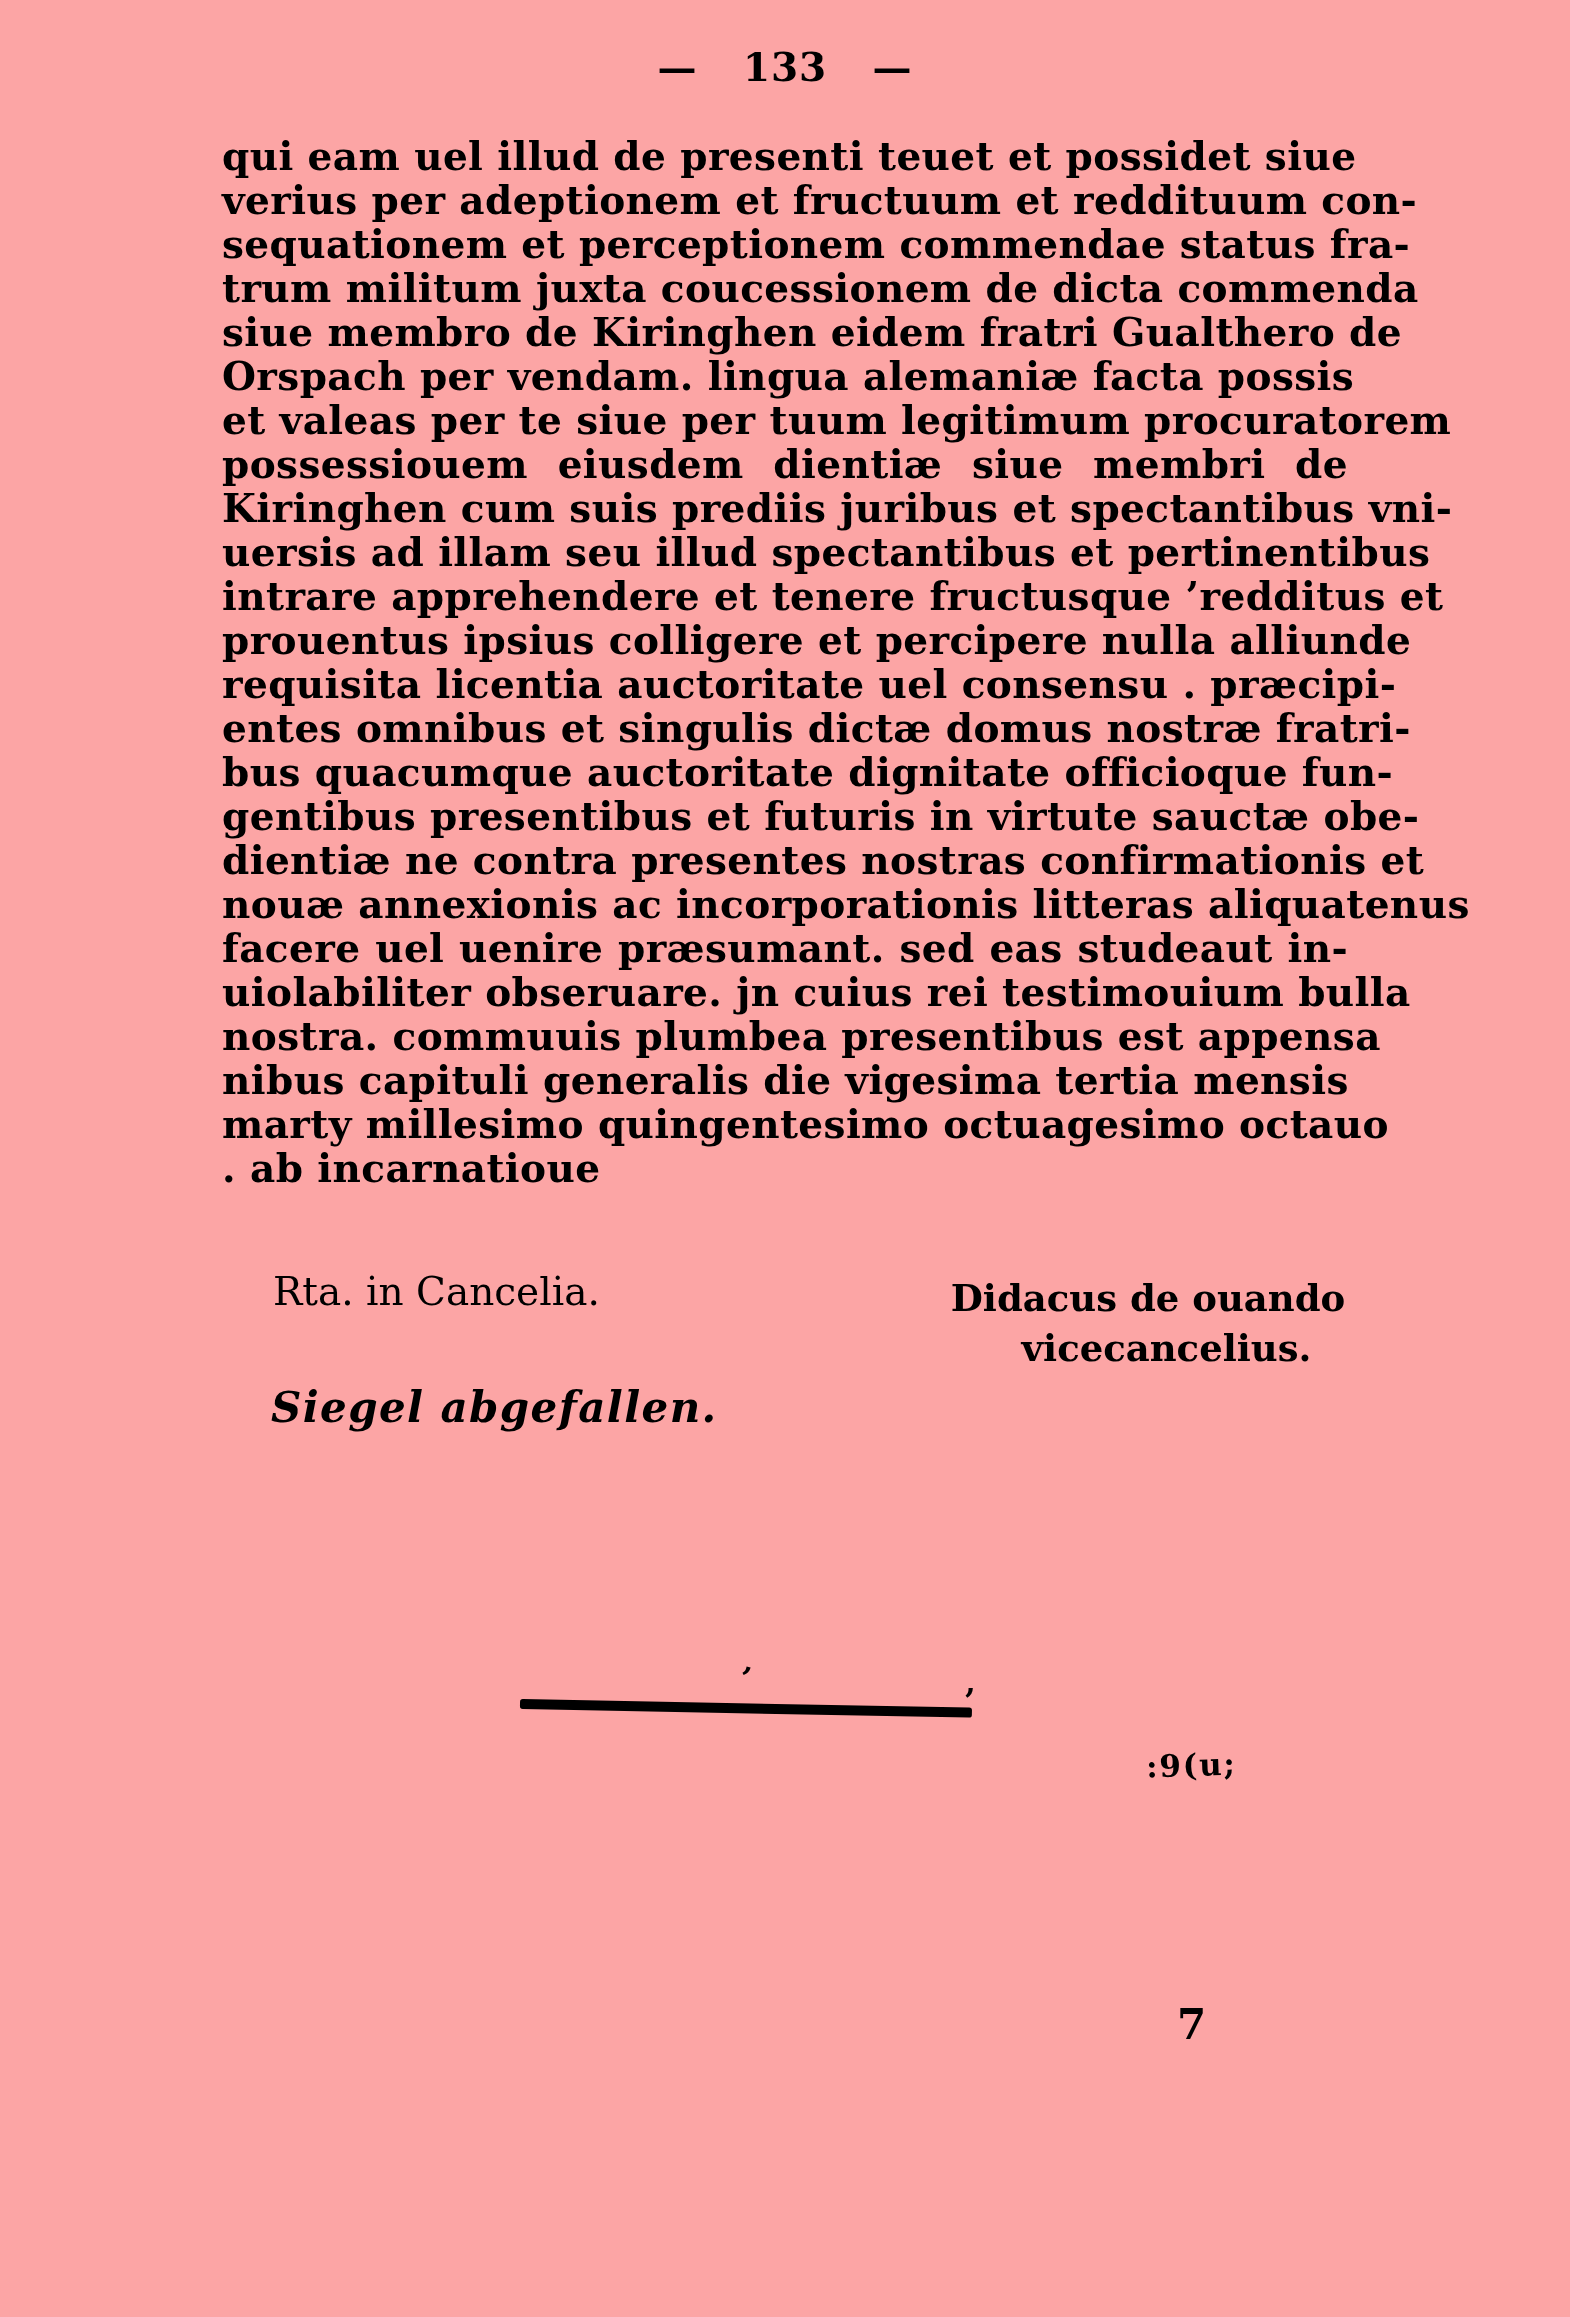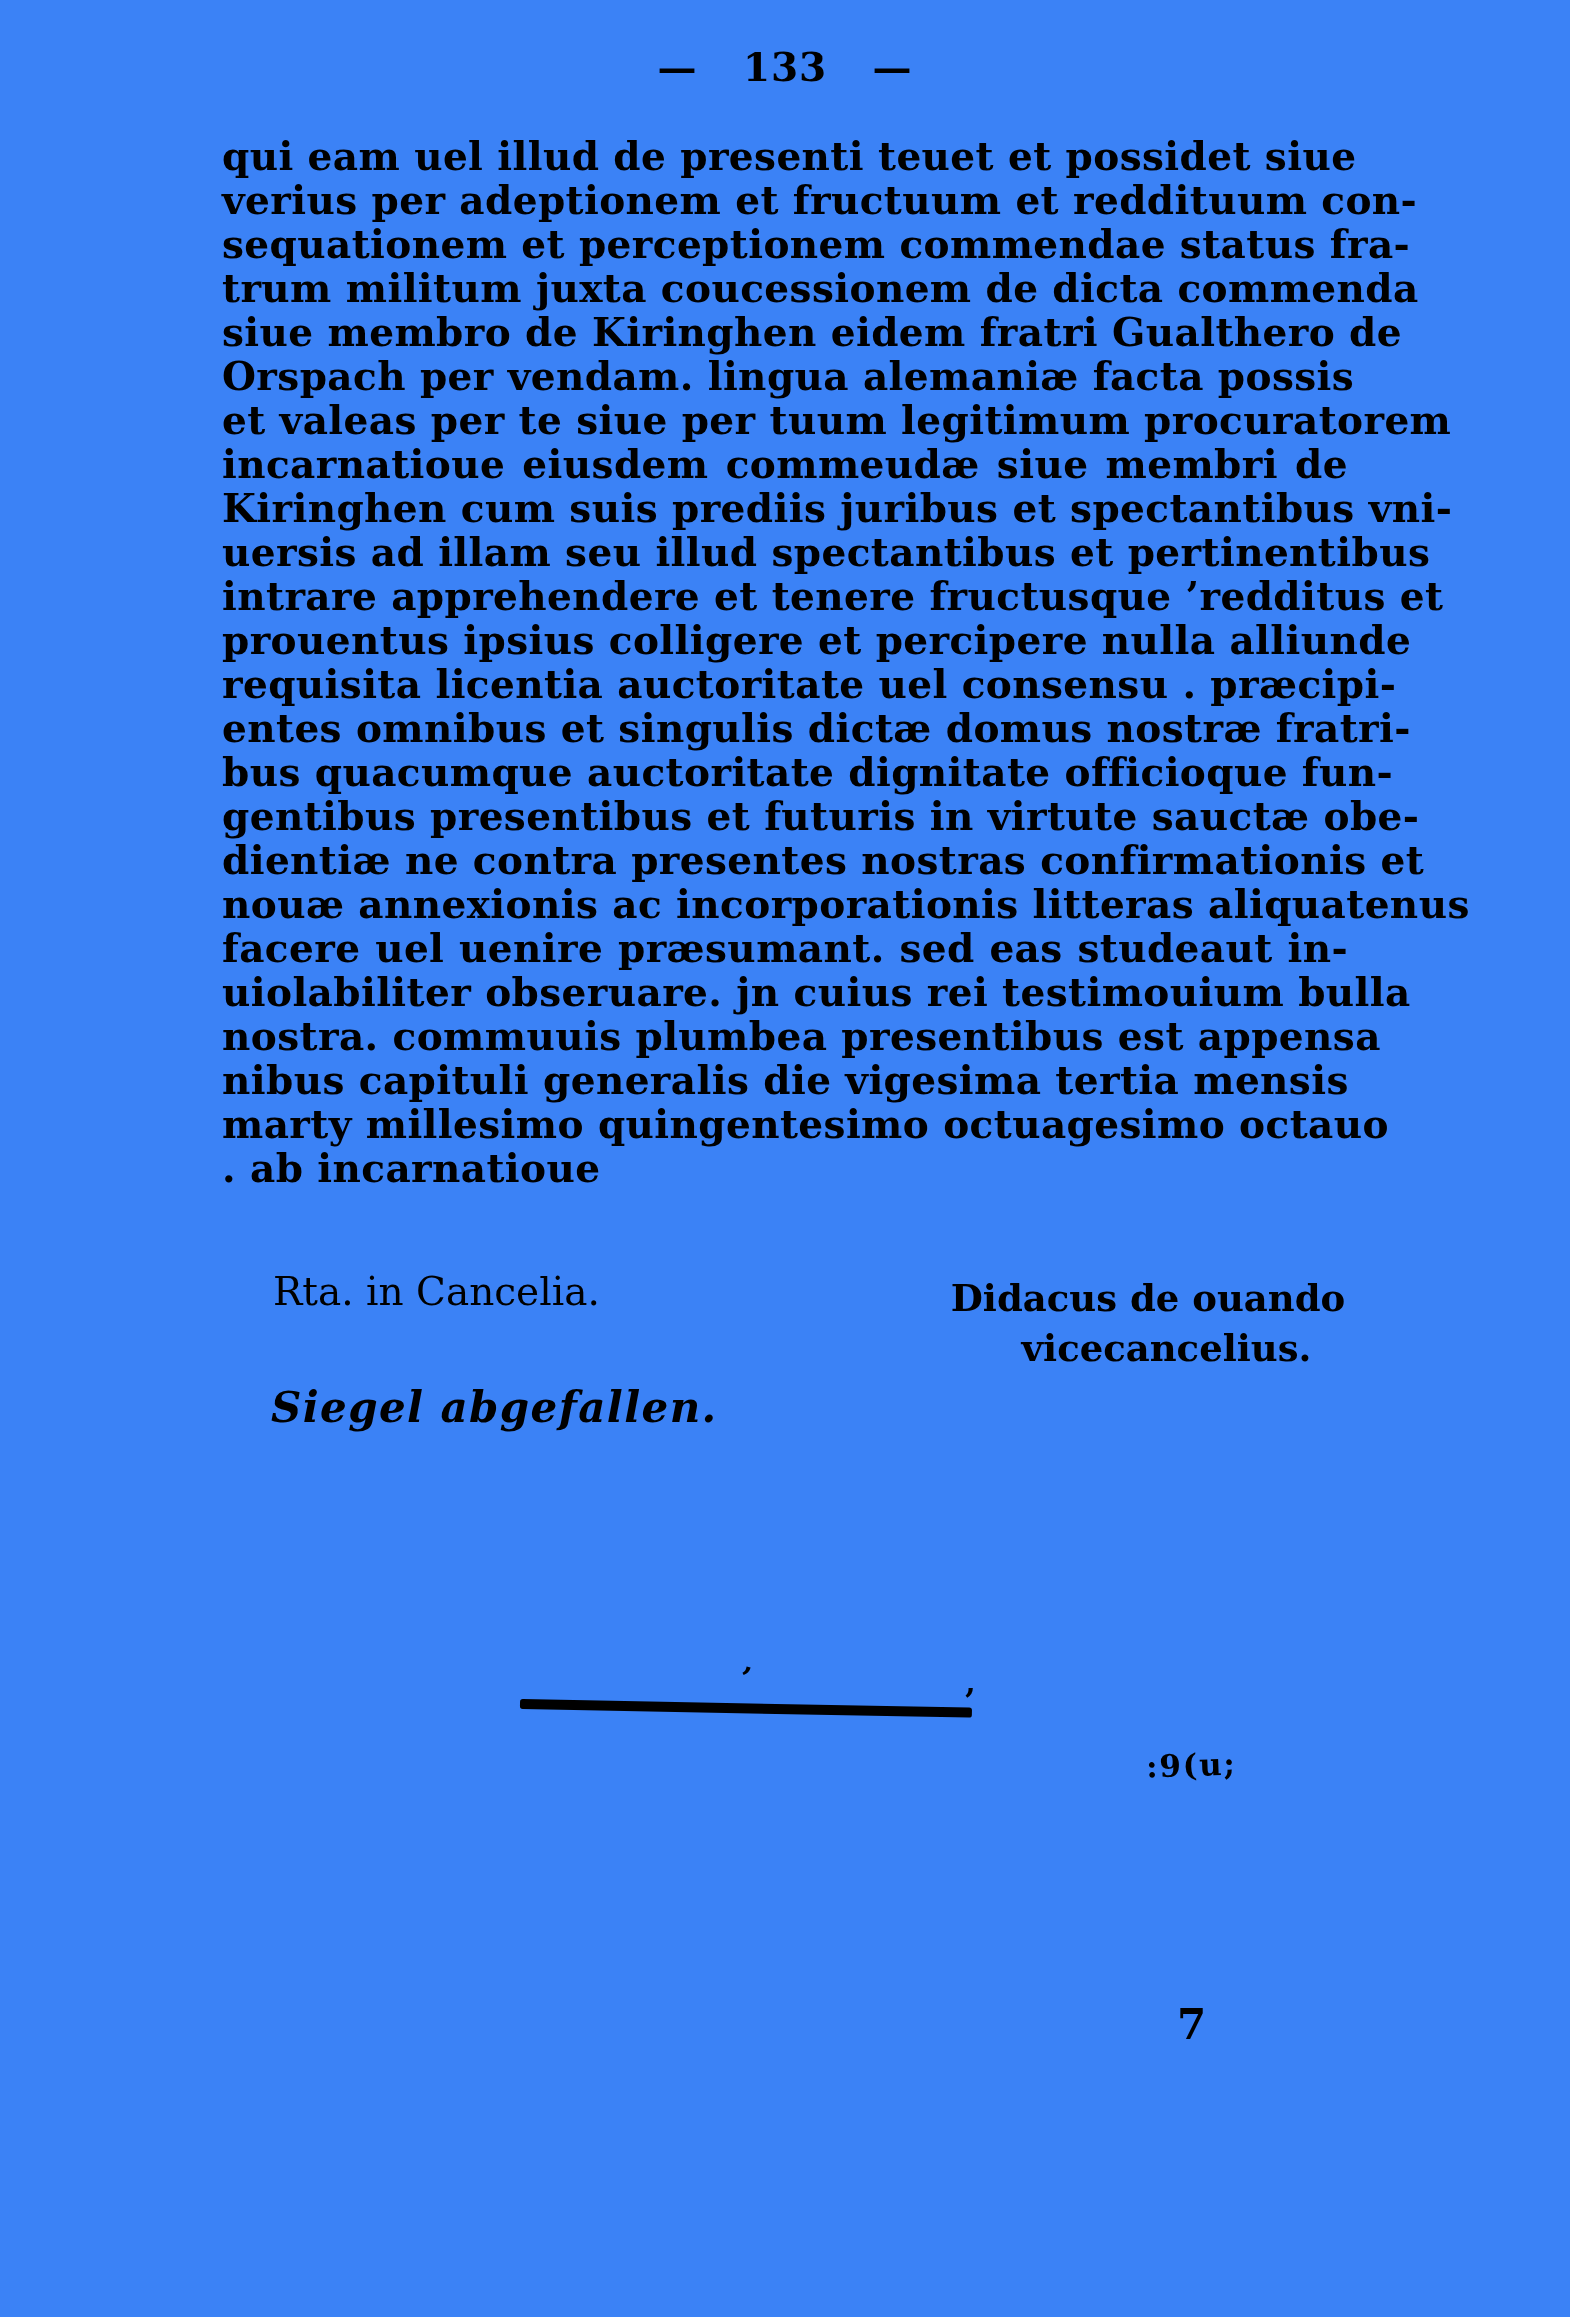--- a/index.html
+++ b/index.html
@@ -1,20 +1,20 @@
 <!DOCTYPE html>
 <html style="font-size:14.7px"><head>
 <meta charset="utf-8">
 <style>
   html, body { margin: 0; padding: 0; background: #ffffff; }
   .page {
     position: relative;
     width: 1570px;
     height: 2318px;
-    background: #3b82f6;
+    background: #fca5a5;
     color: #000000;
     font-family: "DejaVu Serif", serif;
     overflow: hidden;
   }
   .page-header {
     position: absolute;
     left: 222px;
     top: 44px;
     width: 1126px;
     text-align: center;
@@ -122,21 +122,21 @@
 
   <div class="body-text">
 
   <div class="line">qui eam uel illud de presenti teuet et possidet siue</div>
       <div class="line">verius per adeptionem et fructuum et reddituum con-</div>
       <div class="line">sequationem et perceptionem commendae status fra-</div>
       <div class="line">trum militum juxta coucessionem de dicta commenda</div>
       <div class="line">siue membro de Kiringhen eidem fratri Gualthero de</div>
       <div class="line">Orspach per vendam. lingua alemaniæ facta possis</div>
       <div class="line">et valeas per te siue per tuum legitimum procuratorem</div>
-      <div class="line">incarnatioue eiusdem commeudæ siue membri de</div>
+      <div class="line">possessiouem eiusdem dientiæ siue membri de</div>
       <div class="line">Kiringhen cum suis prediis juribus et spectantibus vni-</div>
       <div class="line">uersis ad illam seu illud spectantibus et pertinentibus</div>
       <div class="line">intrare apprehendere et tenere fructusque ’redditus et</div>
       <div class="line">prouentus ipsius colligere et percipere nulla alliunde</div>
       <div class="line">requisita licentia auctoritate uel consensu . præcipi-</div>
       <div class="line">entes omnibus et singulis dictæ domus nostræ fratri-</div>
       <div class="line">bus quacumque auctoritate dignitate officioque fun-</div>
       <div class="line">gentibus presentibus et futuris in virtute sauctæ obe-</div>
       <div class="line">dientiæ ne contra presentes nostras confirmationis et</div>
       <div class="line">nouæ annexionis ac incorporationis litteras aliquatenus</div>

